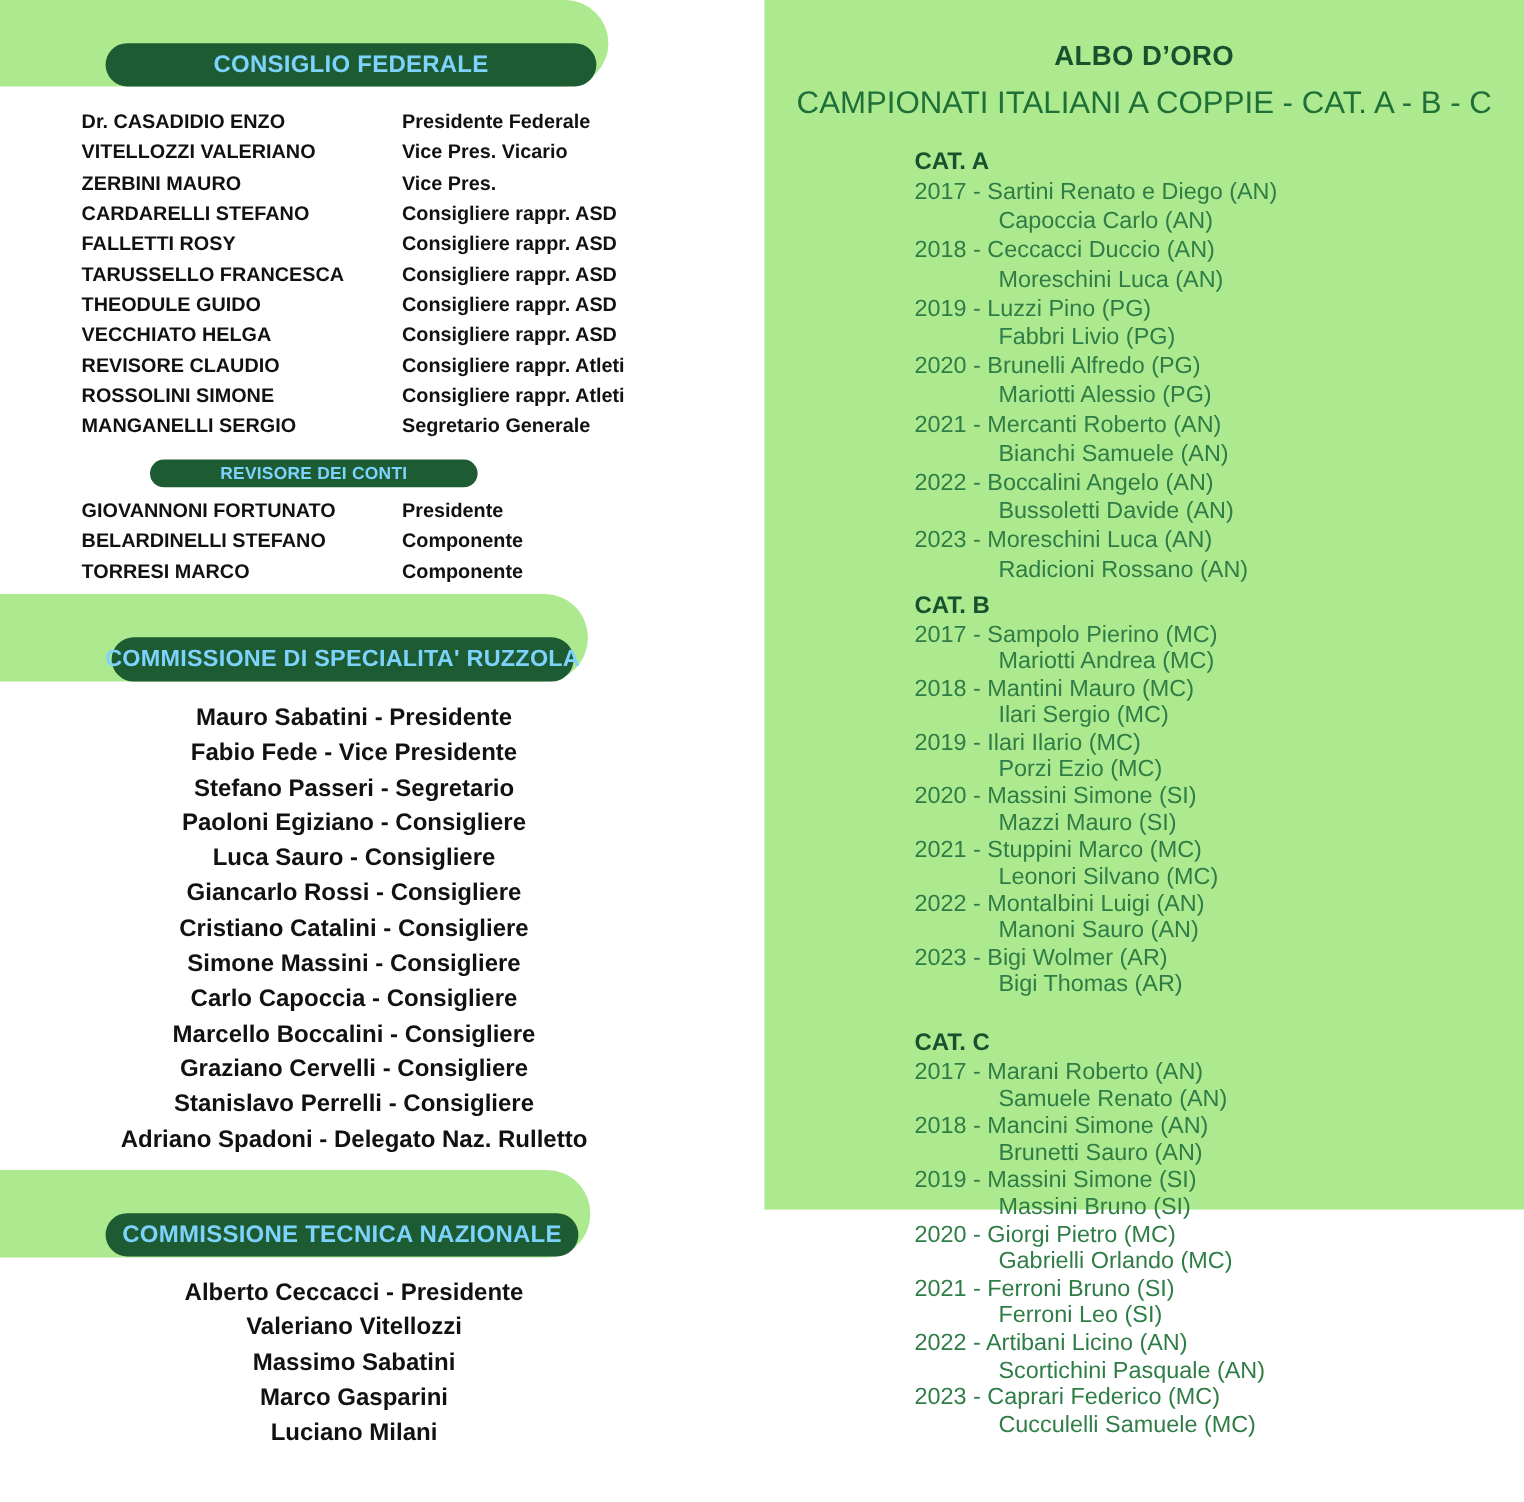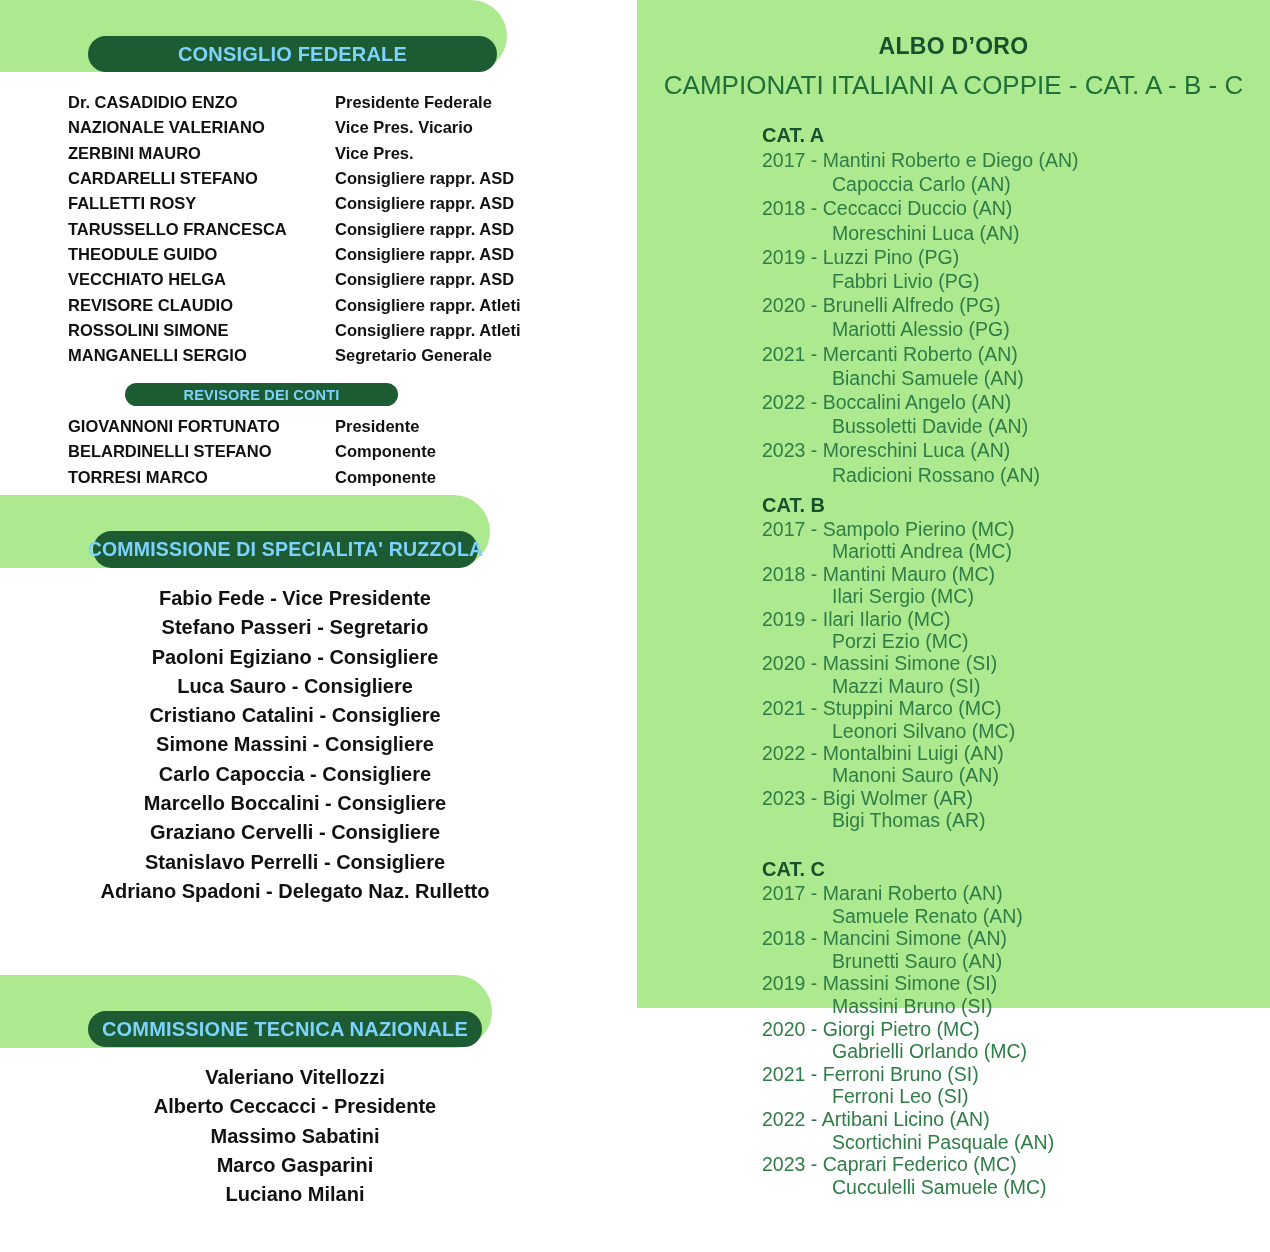--- a/index.html
+++ b/index.html
@@ -69,21 +69,21 @@
 <div class="pill" id="pill-consiglio">
   <span>CONSIGLIO FEDERALE</span>
 </div>
 
 <div class="member-table" id="consiglio-table">
   <div class="member-row">
       <span class="member-name">Dr. CASADIDIO ENZO</span>
       <span class="member-role">Presidente Federale</span>
     </div>
   <div class="member-row">
-      <span class="member-name">NAZIONALE VALERIANO</span>
+      <span class="member-name">VITELLOZZI VALERIANO</span>
       <span class="member-role">Vice Pres. Vicario</span>
     </div>
   <div class="member-row">
       <span class="member-name">ZERBINI MAURO</span>
       <span class="member-role">Vice Pres.</span>
     </div>
   <div class="member-row">
       <span class="member-name">CARDARELLI STEFANO</span>
       <span class="member-role">Consigliere rappr. ASD</span>
     </div>
@@ -135,53 +135,55 @@
       <span class="member-role">Componente</span>
     </div>
 </div>
 
 <div class="band" id="band-ruzzola"></div>
 <div class="pill" id="pill-ruzzola">
   <span>COMMISSIONE DI SPECIALITA' RUZZOLA</span>
 </div>
 
 <div class="center-list" id="ruzzola-list">
+  <div>Mauro Sabatini - Presidente</div>
   <div>Fabio Fede - Vice Presidente</div>
   <div>Stefano Passeri - Segretario</div>
   <div>Paoloni Egiziano - Consigliere</div>
   <div>Luca Sauro - Consigliere</div>
+  <div>Giancarlo Rossi - Consigliere</div>
   <div>Cristiano Catalini - Consigliere</div>
   <div>Simone Massini - Consigliere</div>
   <div>Carlo Capoccia - Consigliere</div>
   <div>Marcello Boccalini - Consigliere</div>
   <div>Graziano Cervelli - Consigliere</div>
   <div>Stanislavo Perrelli - Consigliere</div>
   <div>Adriano Spadoni - Delegato Naz. Rulletto</div>
 </div>
 
 <div class="band" id="band-tecnica"></div>
 <div class="pill" id="pill-tecnica">
   <span>COMMISSIONE TECNICA NAZIONALE</span>
 </div>
 
 <div class="center-list" id="tecnica-list">
+  <div>Alberto Ceccacci - Presidente</div>
   <div>Valeriano Vitellozzi</div>
-  <div>Alberto Ceccacci - Presidente</div>
   <div>Massimo Sabatini</div>
   <div>Marco Gasparini</div>
   <div>Luciano Milani</div>
 </div>
 
 <div id="right-panel">
   <div id="albo-title">ALBO D’ORO</div>
   <div id="albo-subtitle">CAMPIONATI ITALIANI A COPPIE - CAT. A - B - C</div>
 
   <div class="category" id="cat-a">
     <div class="cat-heading">CAT. A</div>
-    <div><span>2017</span><span> - </span><span>Mantini Roberto e Diego (AN)</span></div>
+    <div><span>2017</span><span> - </span><span>Sartini Renato e Diego (AN)</span></div>
     <div class="entry-l2">Capoccia Carlo (AN)</div>
     <div><span>2018</span><span> - </span><span>Ceccacci Duccio (AN)</span></div>
     <div class="entry-l2">Moreschini Luca (AN)</div>
     <div><span>2019</span><span> - </span><span>Luzzi Pino (PG)</span></div>
     <div class="entry-l2">Fabbri Livio (PG)</div>
     <div><span>2020</span><span> - </span><span>Brunelli Alfredo (PG)</span></div>
     <div class="entry-l2">Mariotti Alessio (PG)</div>
     <div><span>2021</span><span> - </span><span>Mercanti Roberto (AN)</span></div>
     <div class="entry-l2">Bianchi Samuele (AN)</div>
     <div><span>2022</span><span> - </span><span>Boccalini Angelo (AN)</span></div>

